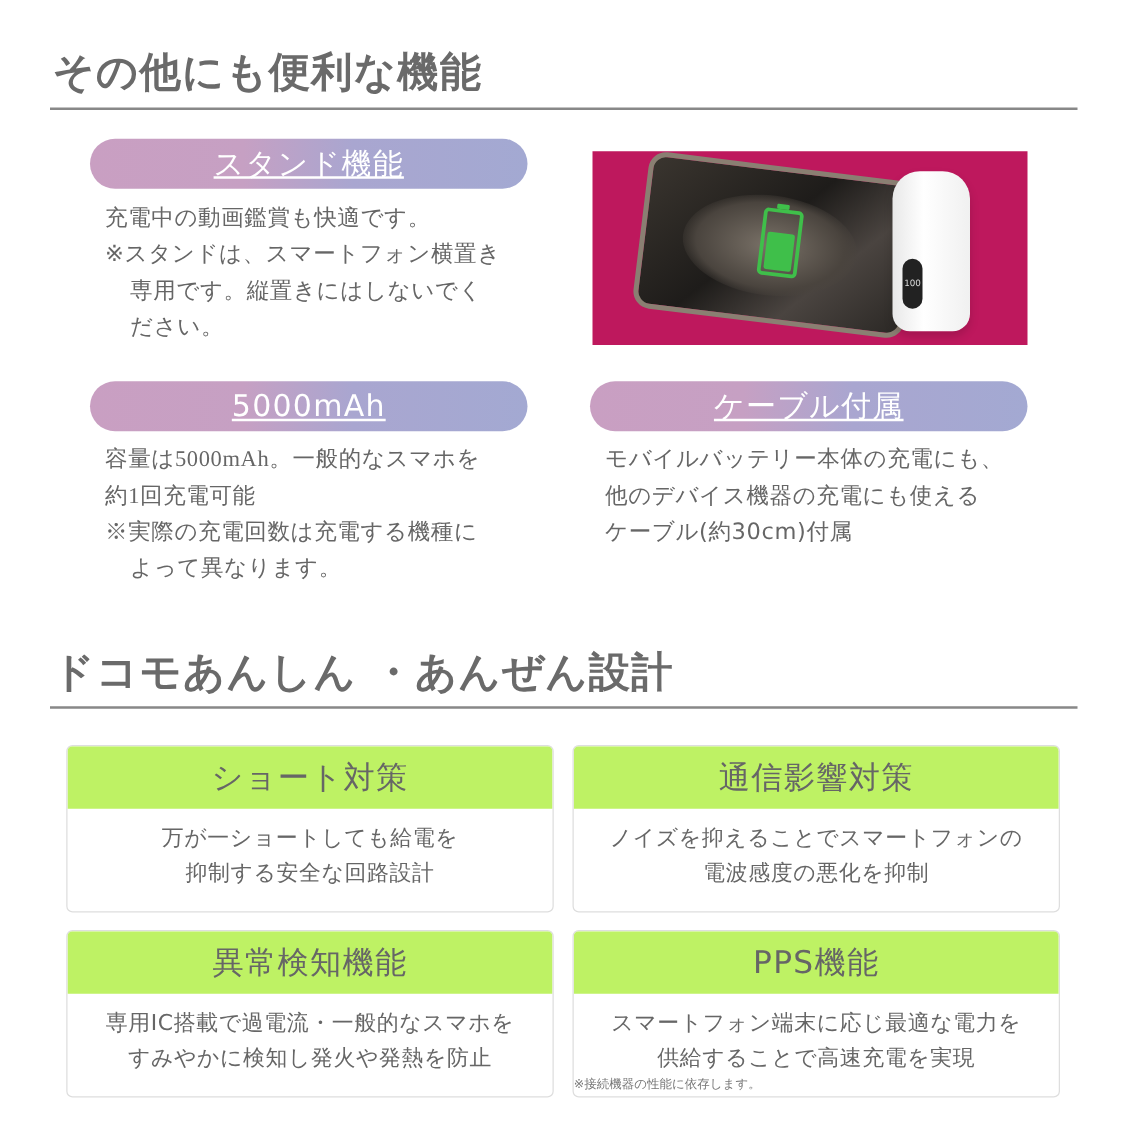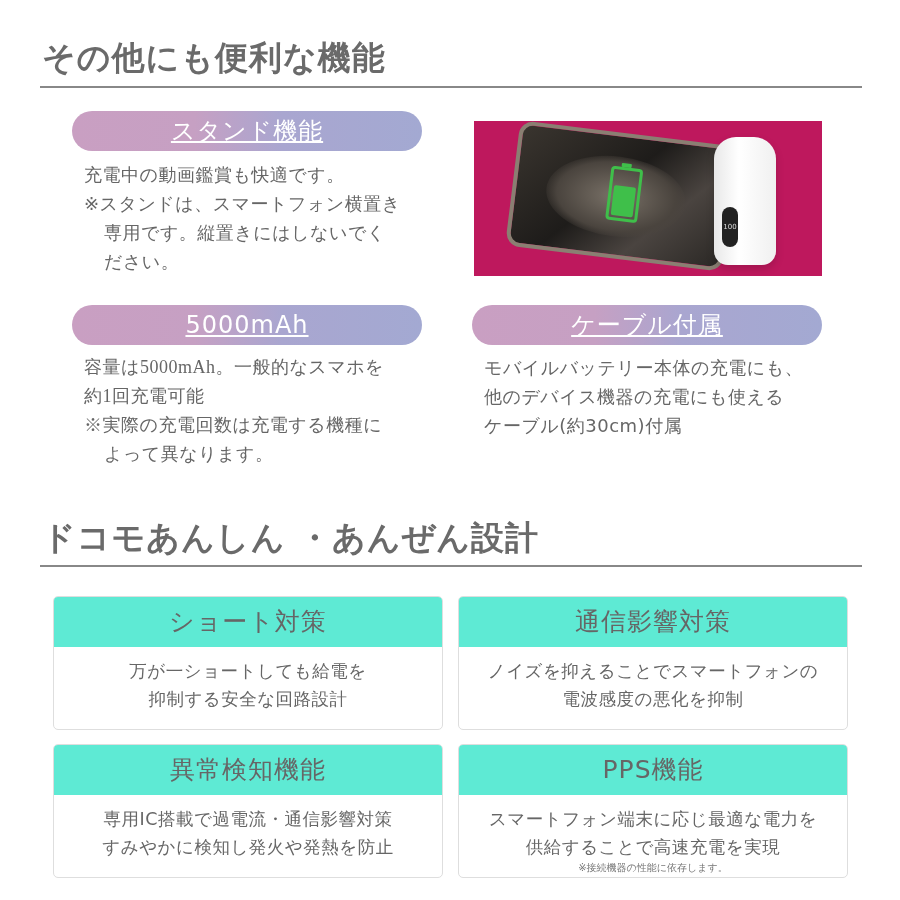--- a/index.html
+++ b/index.html
@@ -47,27 +47,27 @@
   }
   .powerbank .display {
     position:absolute; left:8px; top:70px; width:16px; height:40px; border-radius:8px; background:#222;
     color:#ddd; font-size:7px; text-align:center; line-height:40px;
   }
 
   .card {
     position:absolute; width:388px; border:1px solid #dedede; border-radius:5px; background:#ffffff; overflow:hidden;
   }
   .card-head {
-    background:#5eead4; height:50px; line-height:50px; text-align:center; font-size:25px; color:#666666; letter-spacing:1px;
+    background:#bef264; height:50px; line-height:50px; text-align:center; font-size:25px; color:#666666; letter-spacing:1px;
   }
   .card-body {
     text-align:center; font-size:17.5px; line-height:28px; color:#666666; padding-top:10px; letter-spacing:0.5px;
   }
   .card-body .line { display:block; white-space:nowrap; }
-  .card-note { font-size:10px; line-height:14px; color:#777777; text-align:center; }
+  .card-note { font-size:10px; line-height:14px; color:#777777; text-align:left; }
 </style>
 </head>
 <body>
 
 <div class="section-title" style="top:36px;">その他にも便利な機能</div>
 <div class="rule" style="top:86px;"></div>
 
 <div class="pill" style="left:72px; top:111px; width:350px;">スタンド機能</div>
 <div class="body-text" style="left:84px; top:160px;">
   <span class="line">充電中の動画鑑賞も快適です。</span>
@@ -119,21 +119,21 @@
   <div class="card-head">通信影響対策</div>
   <div class="card-body">
     <span class="line">ノイズを抑えることでスマートフォンの</span>
     <span class="line">電波感度の悪化を抑制</span>
   </div>
 </div>
 
 <div class="card" style="left:53px; top:744px; height:132px;">
   <div class="card-head">異常検知機能</div>
   <div class="card-body">
-    <span class="line">専用IC搭載で過電流・通信影響対策</span>
+    <span class="line">専用IC搭載で過電流・一般的なスマホを</span>
     <span class="line">すみやかに検知し発火や発熱を防止</span>
   </div>
 </div>
 
 <div class="card" style="left:458px; top:744px; height:132px;">
   <div class="card-head">PPS機能</div>
   <div class="card-body">
     <span class="line">スマートフォン端末に応じ最適な電力を</span>
     <span class="line">供給することで高速充電を実現</span>
   </div>

